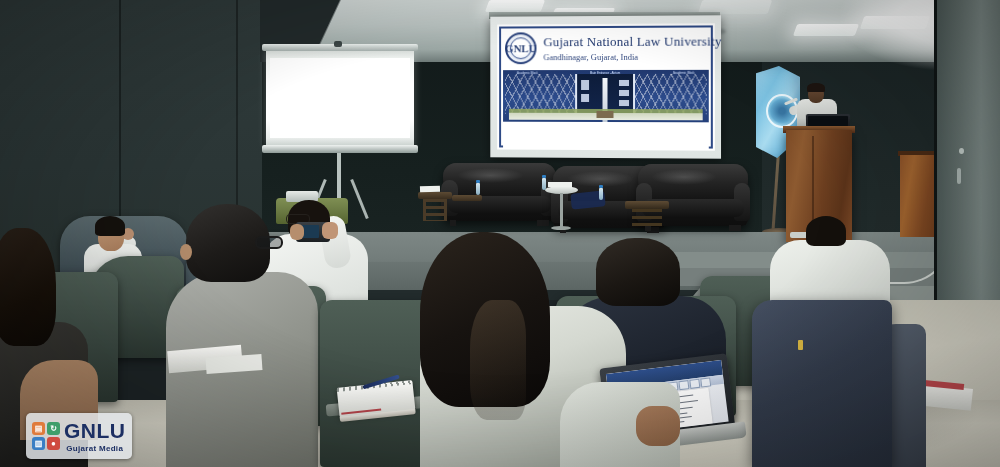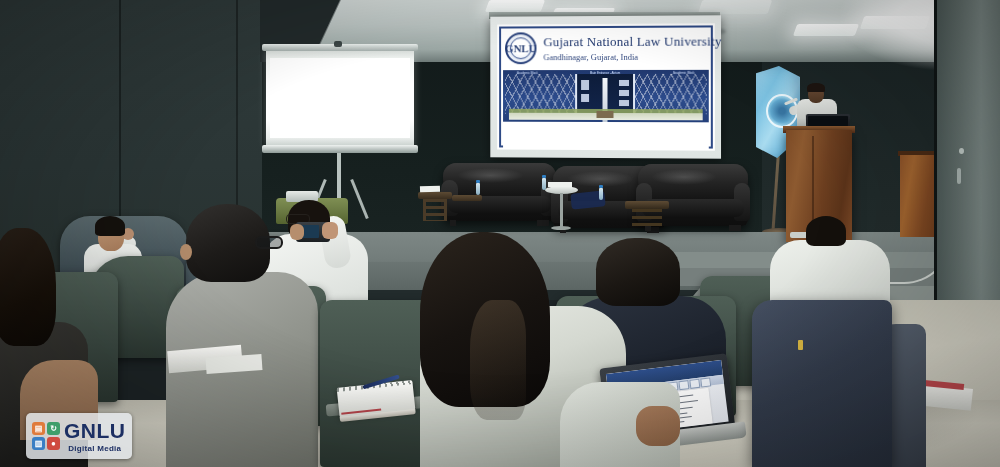--- a/index.html
+++ b/index.html
@@ -609,17 +609,17 @@
 
   <div class="abs wm">
     <div class="wm-badge">
       <div class="wm-sq" style="background:#e07b3c">▤</div>
       <div class="wm-sq" style="background:#3f9e6b">↻</div>
       <div class="wm-sq" style="background:#3a7ec4">▥</div>
       <div class="wm-sq" style="background:#cf4b40">●</div>
     </div>
     <div class="wm-text">
       <div class="wm-gnlu">GNLU</div>
-      <div class="wm-dm">Digital Media</div>
+      <div class="wm-dm">Gujarat Media</div>
     </div>
   </div>
 
 </div>
 
 </body></html>

